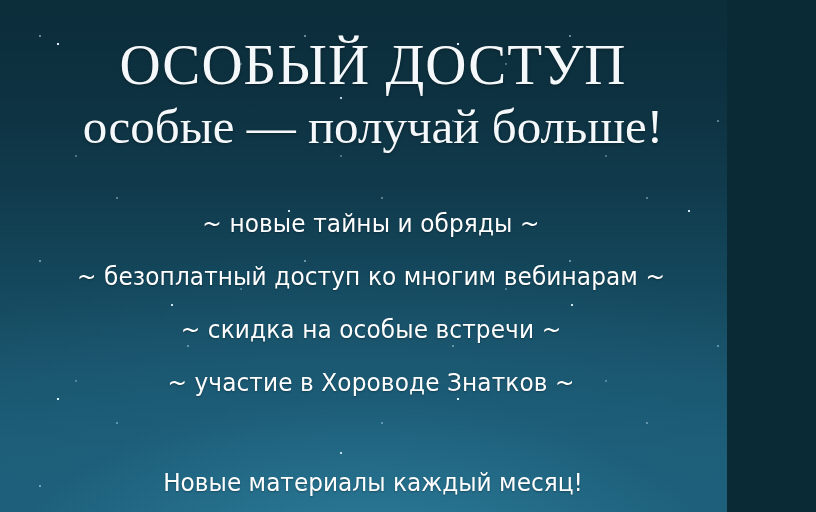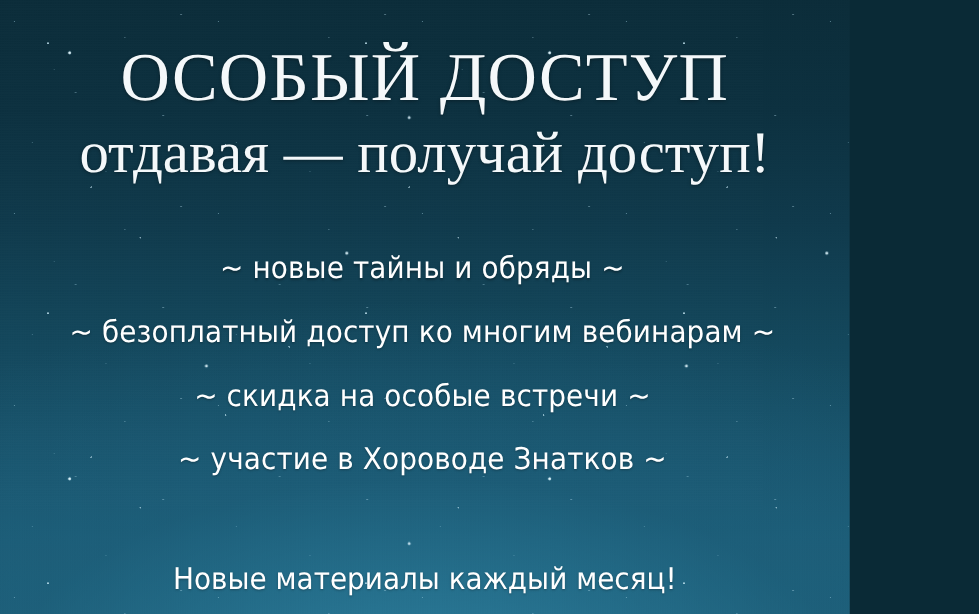--- a/index.html
+++ b/index.html
@@ -17,20 +17,21 @@
       radial-gradient(ellipse 130% 90% at 50% 112%, rgba(46,129,160,0.95) 0%, rgba(30,96,124,0.55) 38%, rgba(20,70,92,0.0) 70%),
       linear-gradient(to bottom,
         #0c2d3a 0%,
         #0d3140 18%,
         #103a4c 36%,
         #14485d 56%,
         #19546c 74%,
         #1c5d77 88%,
         #1d6079 100%);
     font-family: "Liberation Sans", sans-serif;
+    padding-left: 19px;
     -webkit-font-smoothing: antialiased;
   }
 
   
   .stars {
     position: absolute;
     inset: 0;
     pointer-events: none;
   }
   .stars.tiny {
@@ -150,21 +151,21 @@
 
   <div class="stars tiny"></div>
   <div class="stars mid"></div>
   <div class="stars bright"></div>
   <div class="noise"></div>
 
   <div class="content">
 
     <div class="headline">ОСОБЫЙ ДОСТУП</div>
 
-    <div class="subheadline">отдавая — получай доступ!</div>
+    <div class="subheadline">особые — получай больше!</div>
 
     <div class="benefits">
       <div class="benefit-line">~ новые тайны и обряды ~</div>
       <div class="benefit-line">~ безоплатный доступ ко многим вебинарам ~</div>
       <div class="benefit-line">~ скидка на особые встречи ~</div>
       <div class="benefit-line">~ участие в Хороводе Знатков ~</div>
     </div>
 
     <div class="footnote">Новые материалы каждый месяц!</div>
 

